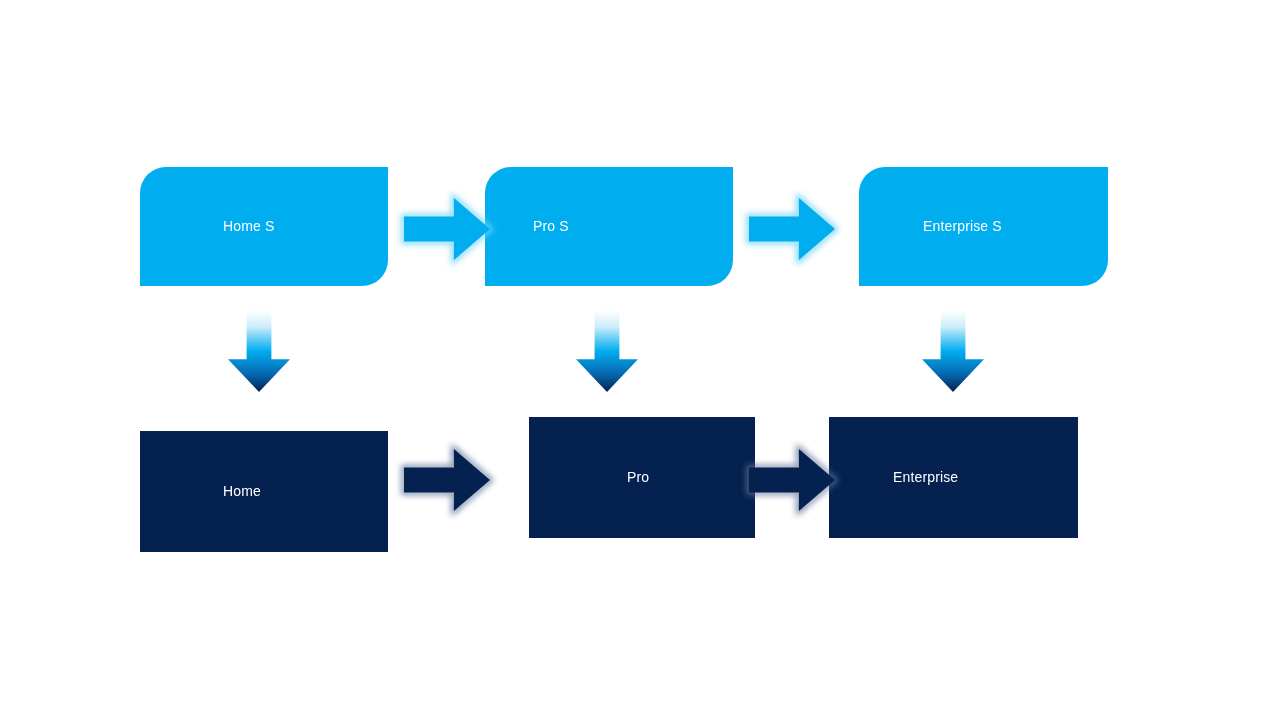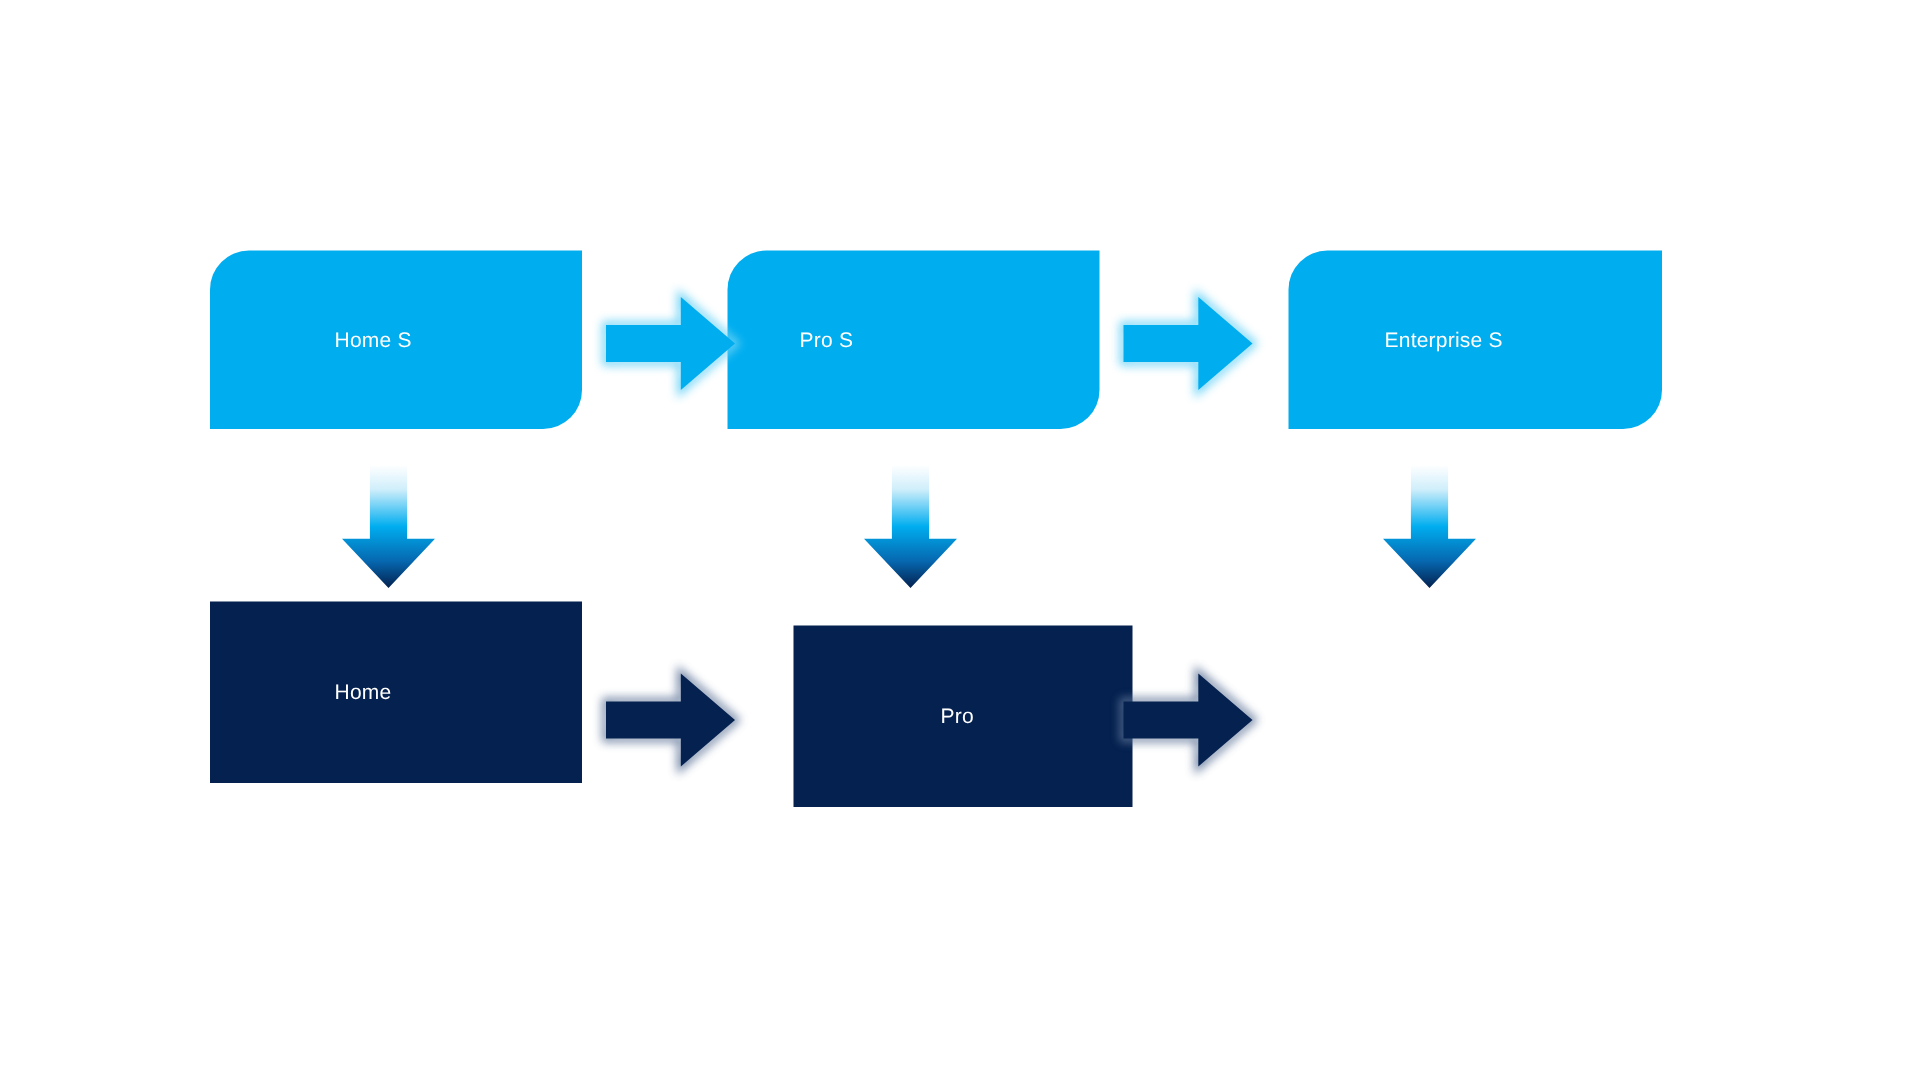--- a/index.html
+++ b/index.html
@@ -60,25 +60,28 @@
 <div id="canvas">
     <div class="node svc" style="left: 140px; top: 167px; width: 248px; height: 119px; padding-left: 83px;">
       <span class="node-label">Home S</span>
     </div>
     <div class="node svc" style="left: 485px; top: 167px; width: 248px; height: 119px; padding-left: 48px;">
       <span class="node-label">Pro S</span>
     </div>
     <div class="node svc" style="left: 829px; top: 167px; width: 249px; height: 119px; padding-left: 64px; margin-left: 30px;">
       <span class="node-label">Enterprise S</span>
     </div>
-    <div class="node base" style="left: 140px; top: 401px; width: 248px; height: 121px; padding-left: 83px;">
+    <div class="node base" style="left: 140px; top: 431px; width: 248px; height: 121px; padding-left: 83px;">
       <span class="node-label">Home</span>
     </div>
     <div class="node base" style="left: 485px; top: 417px; width: 226px; height: 121px; padding-left: 98px; margin-left: 44px;">
       <span class="node-label">Pro</span>
+    </div>
+    <div class="node base" style="left: 829px; top: 417px; width: 249px; height: 121px; padding-left: 64px;">
+      <span class="node-label">Enterprise</span>
     </div>
     <div class="arrow" style="left: 404px; top: 198px; width: 106px; height: 82px;">
       <svg width="106" height="82" viewBox="0 0 106 82" style="position: absolute; left: -10px; top: -10px;">
         <defs>
           <filter id="glow-0" x="-60%" y="-60%" width="220%" height="220%">
             <feGaussianBlur in="SourceGraphic" stdDeviation="3.2"></feGaussianBlur>
           </filter>
         </defs>
         <path d="M10,28.599999999999998 L59.879999999999995,28.599999999999998 L59.879999999999995,10 L96,41 L59.879999999999995,72 L59.879999999999995,53.4 L10,53.4 Z" fill="none" stroke="#6FD4F7" stroke-width="5" filter="url(#glow-0)" opacity="0.95"></path>
         <path d="M10,28.599999999999998 L59.879999999999995,28.599999999999998 L59.879999999999995,10 L96,41 L59.879999999999995,72 L59.879999999999995,53.4 L10,53.4 Z" fill="#00ADEF"></path>

